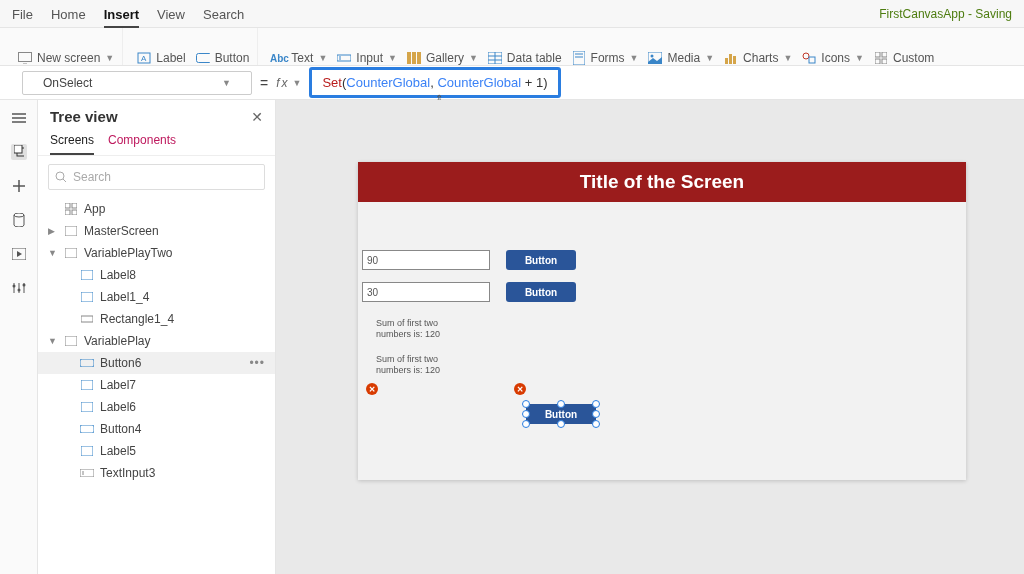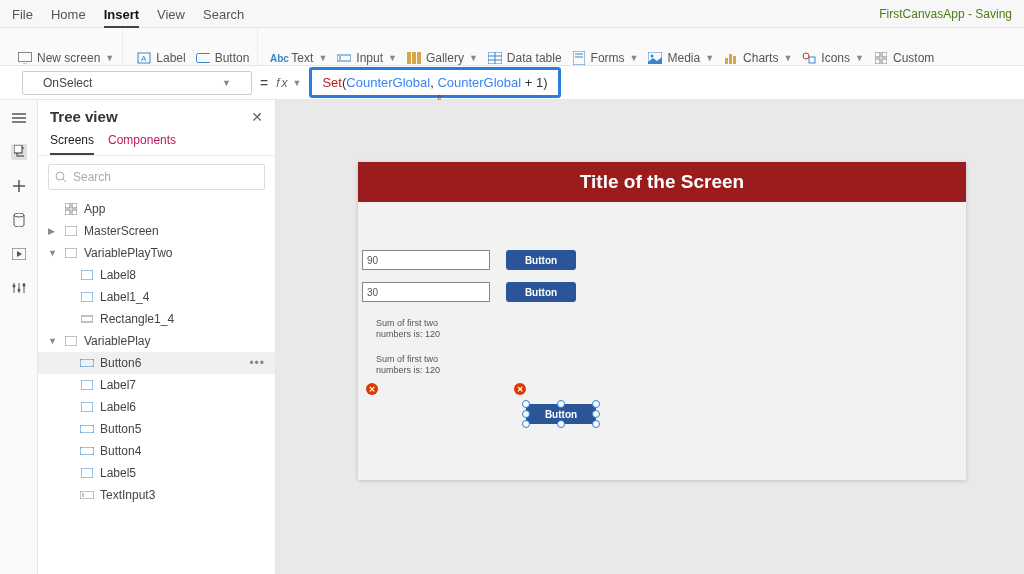--- a/index.html
+++ b/index.html
@@ -377,28 +377,20 @@
             </svg>
           </span>
           <span>Label6</span>
         </div>
       <div class="node d2">
           <span class="ni">
             <svg width="14" height="8">
               <rect x="0" y="0" width="14" height="8" rx="2" fill="none" stroke="#3a86c8"></rect>
             </svg>
           </span>
-          <span>Button5</span>
-        </div>
-      <div class="node d2">
-          <span class="ni">
-            <svg width="14" height="8">
-              <rect x="0" y="0" width="14" height="8" rx="2" fill="none" stroke="#3a86c8"></rect>
-            </svg>
-          </span>
           <span>Button4</span>
         </div>
       <div class="node d2">
           <span class="ni">
             <svg width="12" height="10">
               <rect x="0" y="0" width="12" height="10" fill="none" stroke="#3a86c8"></rect>
             </svg>
           </span>
           <span>Label5</span>
         </div>

